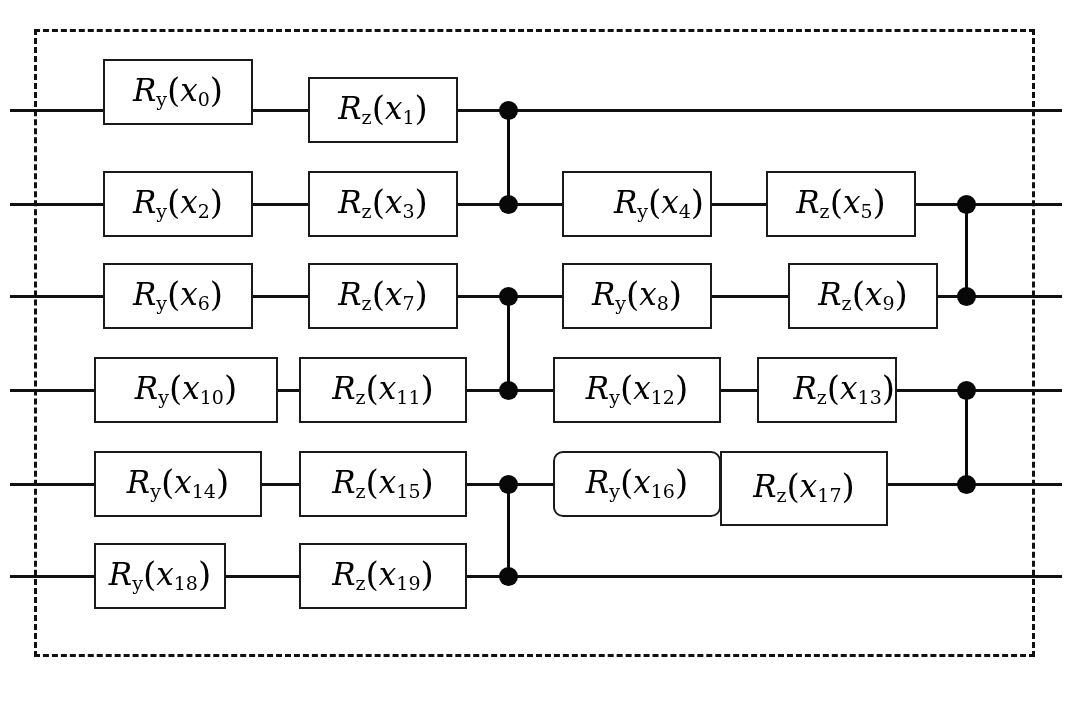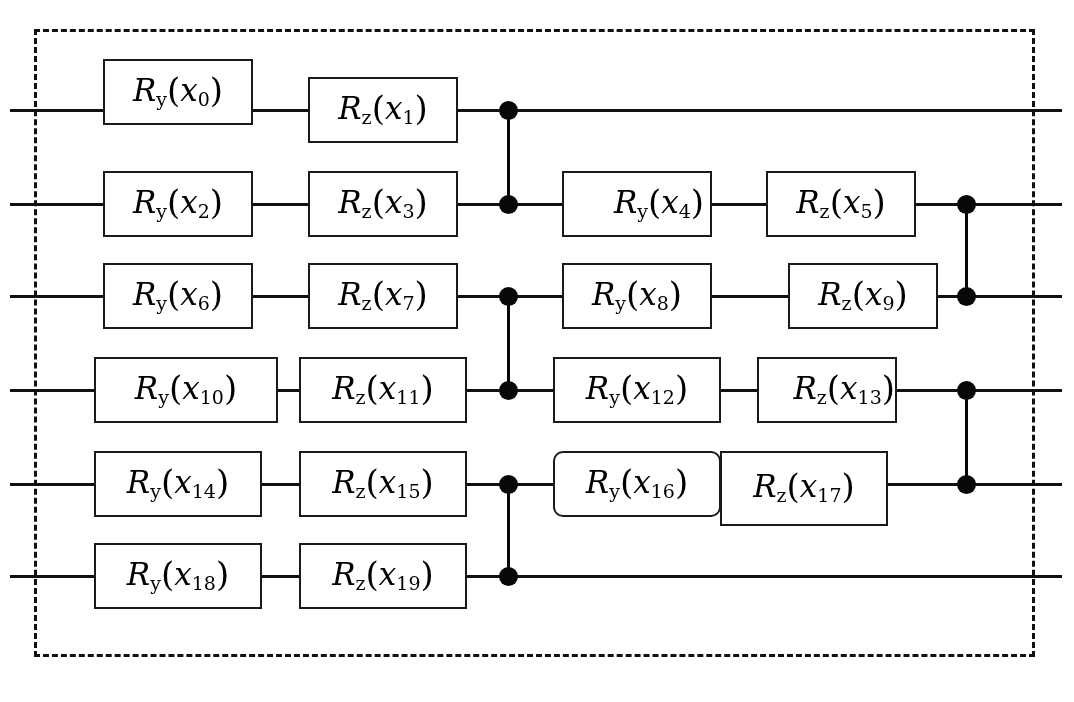--- a/index.html
+++ b/index.html
@@ -166,20 +166,20 @@
       </div>
       <div class="gate" style="left: 299px; top: 451px; width: 168px; height: 66px;">
         <span class="lbl"><span class="rot">R</span><span class="axis">z</span><span class="paren">(</span><span class="var">x</span><span class="idx">15</span><span class="paren">)</span></span>
       </div>
       <div class="gate" style="left: 553px; top: 451px; width: 168px; height: 66px; border-radius: 10px;">
         <span class="lbl"><span class="rot">R</span><span class="axis">y</span><span class="paren">(</span><span class="var">x</span><span class="idx">16</span><span class="paren">)</span></span>
       </div>
       <div class="gate" style="left: 720px; top: 451px; width: 168px; height: 75px;">
         <span class="lbl"><span class="rot">R</span><span class="axis">z</span><span class="paren">(</span><span class="var">x</span><span class="idx">17</span><span class="paren">)</span></span>
       </div>
-      <div class="gate" style="left: 94px; top: 543px; width: 168px; height: 66px;">
+      <div class="gate" style="left: 94px; top: 543px; width: 132px; height: 66px;">
         <span class="lbl"><span class="rot">R</span><span class="axis">y</span><span class="paren">(</span><span class="var">x</span><span class="idx">18</span><span class="paren">)</span></span>
       </div>
       <div class="gate" style="left: 299px; top: 543px; width: 168px; height: 66px;">
         <span class="lbl"><span class="rot">R</span><span class="axis">z</span><span class="paren">(</span><span class="var">x</span><span class="idx">19</span><span class="paren">)</span></span>
       </div>
     </div>
 </div>
 
 </body></html>

